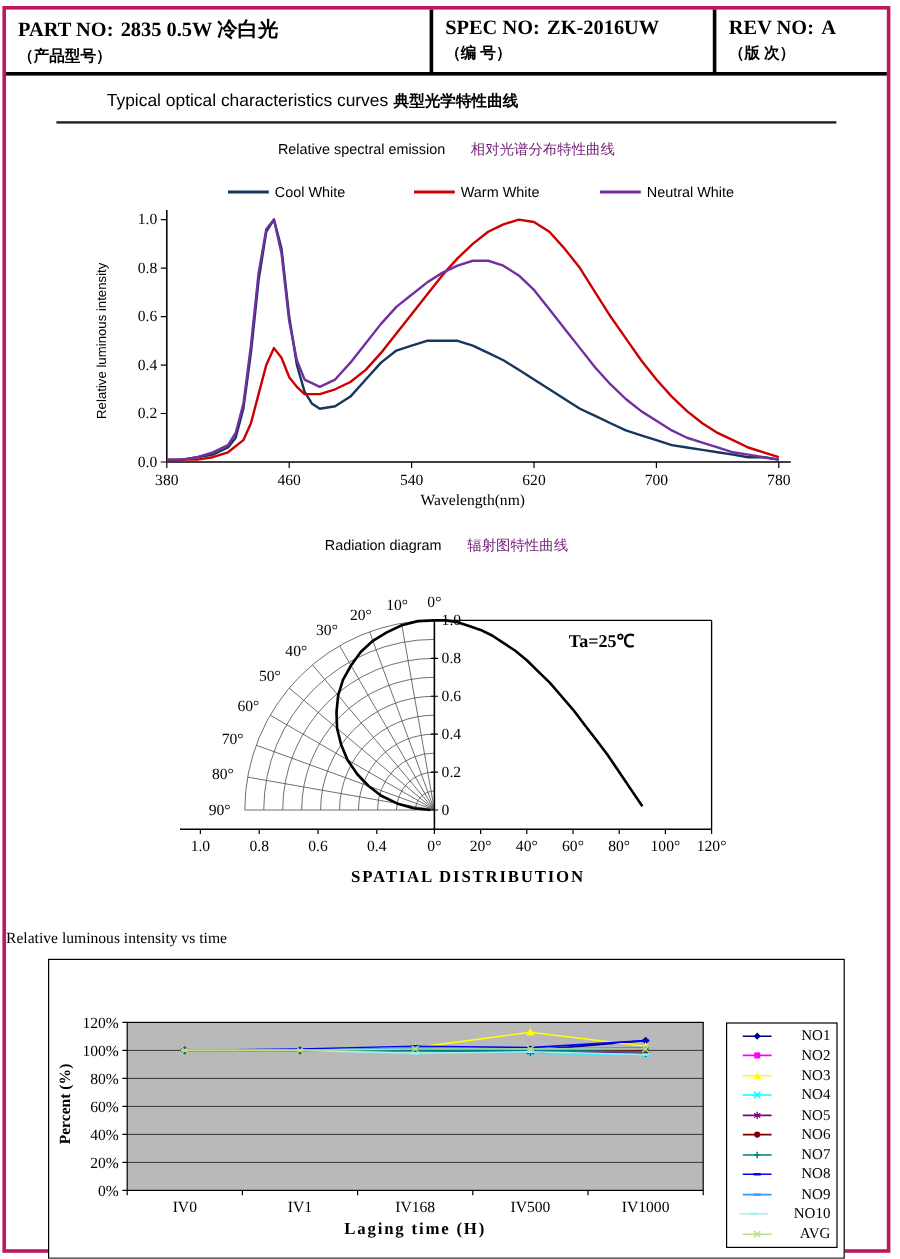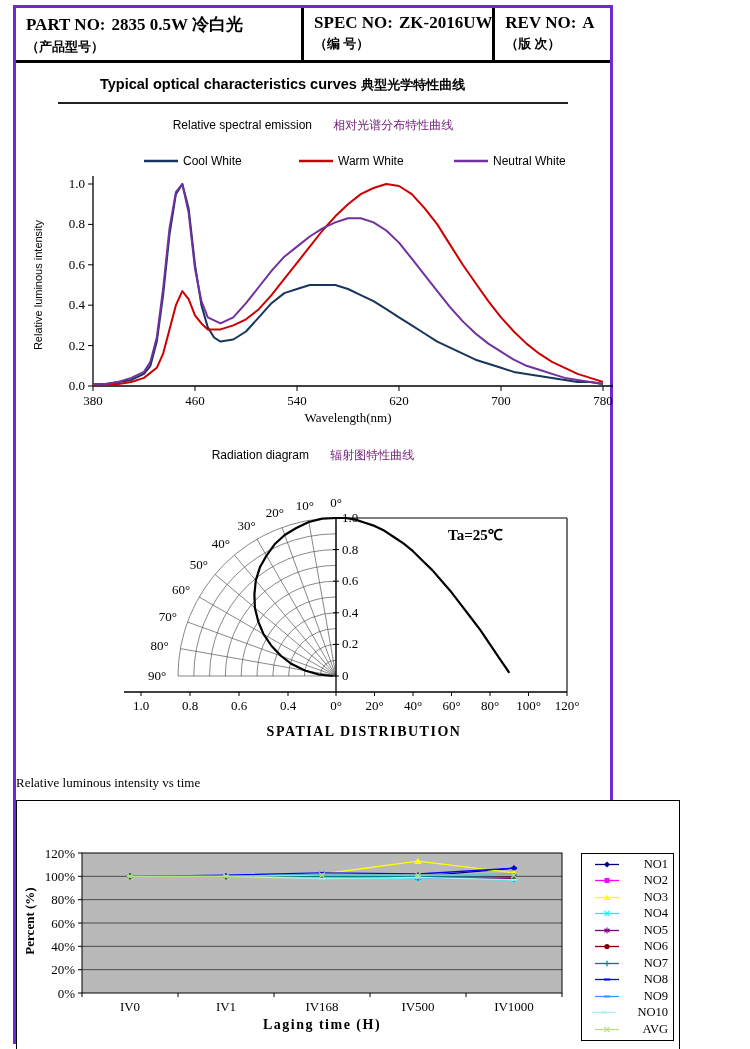--- a/index.html
+++ b/index.html
@@ -1,26 +1,26 @@
 <!DOCTYPE html>
 <html><head>
 <meta charset="utf-8">
 <style>
   *{box-sizing:border-box;margin:0;padding:0}
   html,body{width:750px;background:#fff}
   body{height:1049px;position:relative;font-family:"Liberation Serif",serif;color:#000}
-  .page{position:absolute;left:13px;top:5px;width:600px;height:1039px;border:3px solid #6d28d9;background:#fff}
+  .page{position:absolute;left:2px;top:5px;width:740px;height:1039px;border:3px solid #be185d;background:#fff}
   .hdr{display:grid;grid-template-columns:48.5% 32.2% 19.3%;border-bottom:3px solid #000;font-weight:bold}
   .hcell{padding:5px 10px 4px;border-right:3px solid #000}
   .hcell:last-child{border-right:none}
   .hline1{font-size:17px;white-space:nowrap}
   .hline1 .val{margin-left:6px}
   .hline2{font-size:13px;margin-top:2px}
   .sect{margin:12px 42px 0;border-bottom:2px solid #222;padding:0 0 8px 42px;font-family:"Liberation Sans",sans-serif}
-  .sect .en{font-weight:bold;font-size:14.5px}
+  .sect .en{font-weight:normal;font-size:14.5px}
   .sect .cn{font-weight:bold;font-size:13px;}
   .c-title{text-align:center;margin-top:13px;font-family:"Liberation Sans",sans-serif;font-size:12px}
   .c-title .cn{color:#701a75;margin-left:18px}
   svg{display:block;margin:0 auto}
   .tick{font-size:13px;font-family:"Liberation Serif",serif}
   .leg{font-size:12px;font-family:"Liberation Sans",sans-serif}
   .ylab{font-size:11px;font-family:"Liberation Sans",sans-serif}
   .ptick{font-size:13px;font-family:"Liberation Serif",serif}
   .ta{font-size:15px;font-weight:bold;font-family:"Liberation Serif",serif}
   .spatial{font-size:14px;font-weight:bold;letter-spacing:1.5px;font-family:"Liberation Serif",serif}

